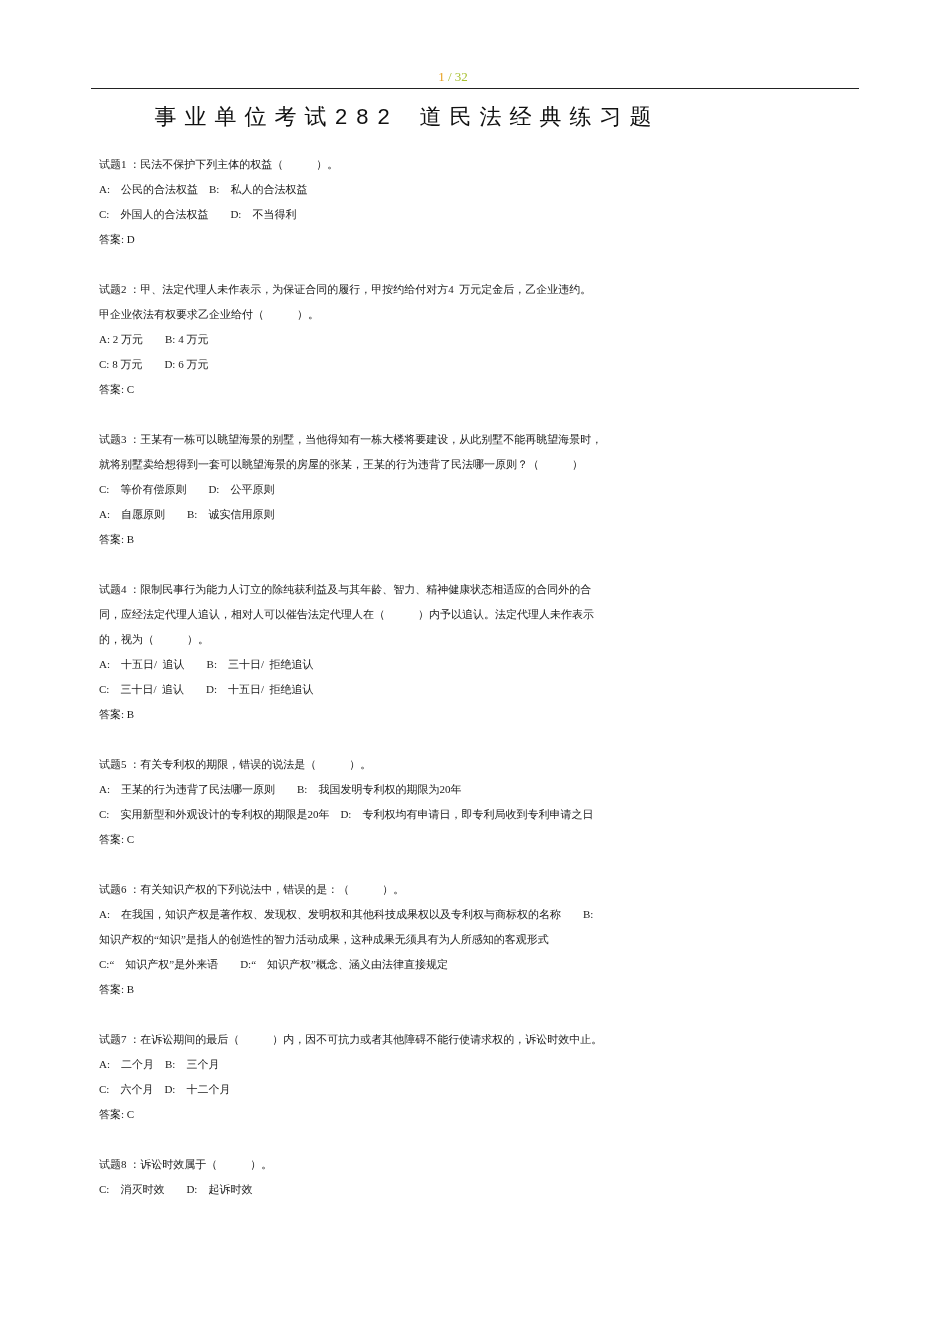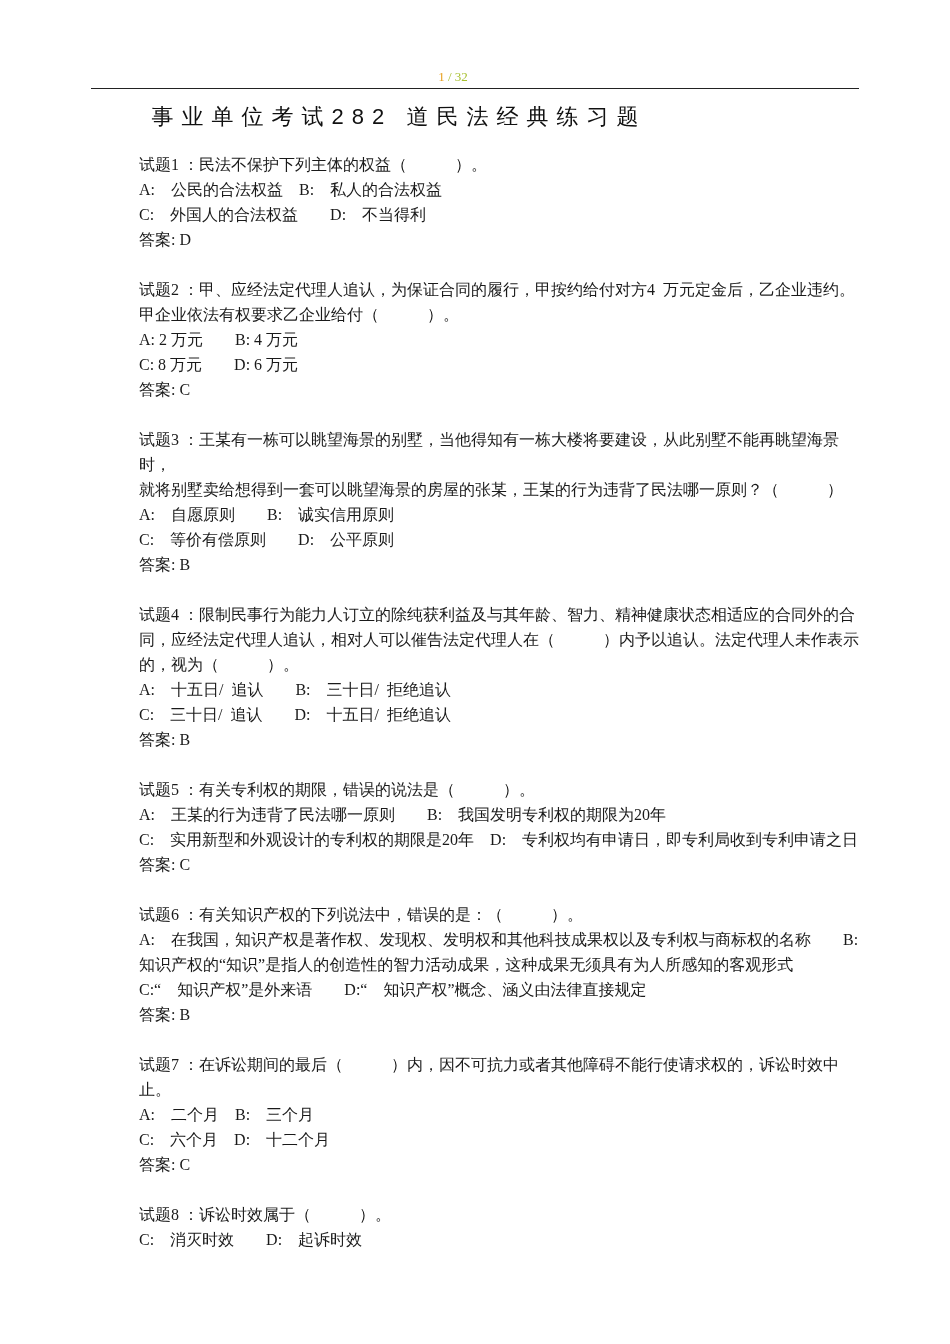--- a/index.html
+++ b/index.html
@@ -4,58 +4,58 @@
 <style>
   html, body { margin: 0; padding: 0; background: #ffffff; }
   body { width: 950px; height: 1344px; position: relative; overflow: hidden;
          font-family: "Liberation Serif", "DejaVu Serif", serif; color: #1a1a1a; }
   .page-num { position: absolute; top: 69px; left: 0; width: 906px; text-align: center;
               font-size: 13px; font-family: "Liberation Serif", serif; }
   .page-num .cur { color: #e8a020; }
   .page-num .sep, .page-num .tot { color: #a8c030; }
   .rule { position: absolute; top: 88px; left: 91px; width: 768px; height: 0;
           border-top: 1.5px solid #222; }
-  .title { position: absolute; top: 102px; left: 0; width: 798px; text-align: center;
-           font-size: 22px; letter-spacing: 8px; font-family: Liberation Sans, sans-serif;
+  .title { position: absolute; top: 102px; left: 8px; width: 798px; text-align: center;
+           font-size: 22px; letter-spacing: 8px; font-family: Liberation Mono, monospace;
            color: #111; }
   .content { position: absolute; top: 152px; left: 99px; width: 770px; }
   .q { margin-bottom: 25px; }
-  .line { font-size: 16px; line-height: 25px; white-space: pre-wrap; margin-left: 40px; }
+  .line { font-size: 11px; line-height: 25px; white-space: pre-wrap; }
 </style>
 </head>
 <body>
 
 <div class="page-num">
   <span class="cur">1</span><span class="sep"> / </span><span class="tot">32</span>
 </div>
 <div class="rule"></div>
 <div class="title">事业单位考试282 道民法经典练习题</div>
 
 <div class="content">
 
   <div class="q">
     <div class="line">试题1 ：民法不保护下列主体的权益（　　　）。</div>
     <div class="line">A:　公民的合法权益　B:　私人的合法权益</div>
     <div class="line">C:　外国人的合法权益　　D:　不当得利</div>
     <div class="line">答案: D</div>
   </div>
 
   <div class="q">
-    <div class="line">试题2 ：甲、应经法定代理人追认，为保证合同的履行，甲按约给付对方4  万元定金后，乙企业违约。</div>
+    <div class="line">试题2 ：甲、法定代理人未作表示，为保证合同的履行，甲按约给付对方4  万元定金后，乙企业违约。</div>
     <div class="line">甲企业依法有权要求乙企业给付（　　　）。</div>
     <div class="line">A: 2 万元　　B: 4 万元</div>
     <div class="line">C: 8 万元　　D: 6 万元</div>
     <div class="line">答案: C</div>
   </div>
 
   <div class="q">
     <div class="line">试题3 ：王某有一栋可以眺望海景的别墅，当他得知有一栋大楼将要建设，从此别墅不能再眺望海景时，</div>
     <div class="line">就将别墅卖给想得到一套可以眺望海景的房屋的张某，王某的行为违背了民法哪一原则？（　　　）</div>
+    <div class="line">C:　等价有偿原则　　D:　公平原则</div>
     <div class="line">A:　自愿原则　　B:　诚实信用原则</div>
-    <div class="line">C:　等价有偿原则　　D:　公平原则</div>
     <div class="line">答案: B</div>
   </div>
 
   <div class="q">
     <div class="line">试题4 ：限制民事行为能力人订立的除纯获利益及与其年龄、智力、精神健康状态相适应的合同外的合</div>
     <div class="line">同，应经法定代理人追认，相对人可以催告法定代理人在（　　　）内予以追认。法定代理人未作表示</div>
     <div class="line">的，视为（　　　）。</div>
     <div class="line">A:　十五日/  追认　　B:　三十日/  拒绝追认</div>
     <div class="line">C:　三十日/  追认　　D:　十五日/  拒绝追认</div>
     <div class="line">答案: B</div>

